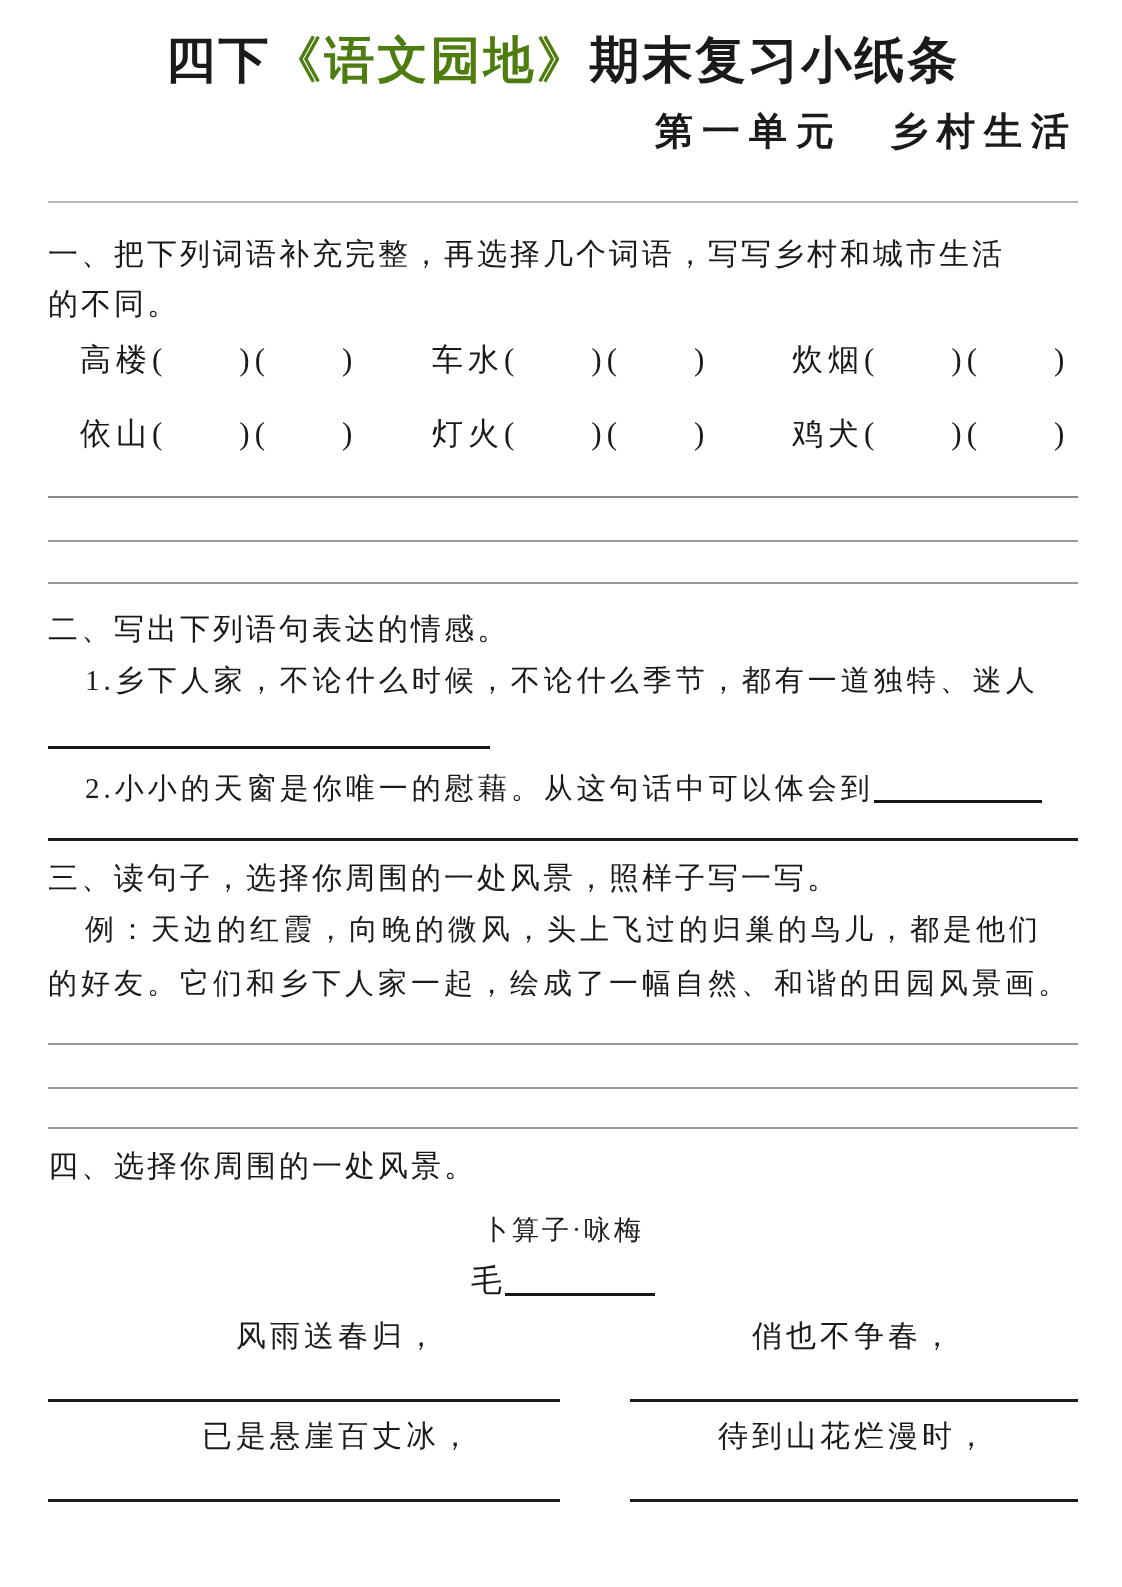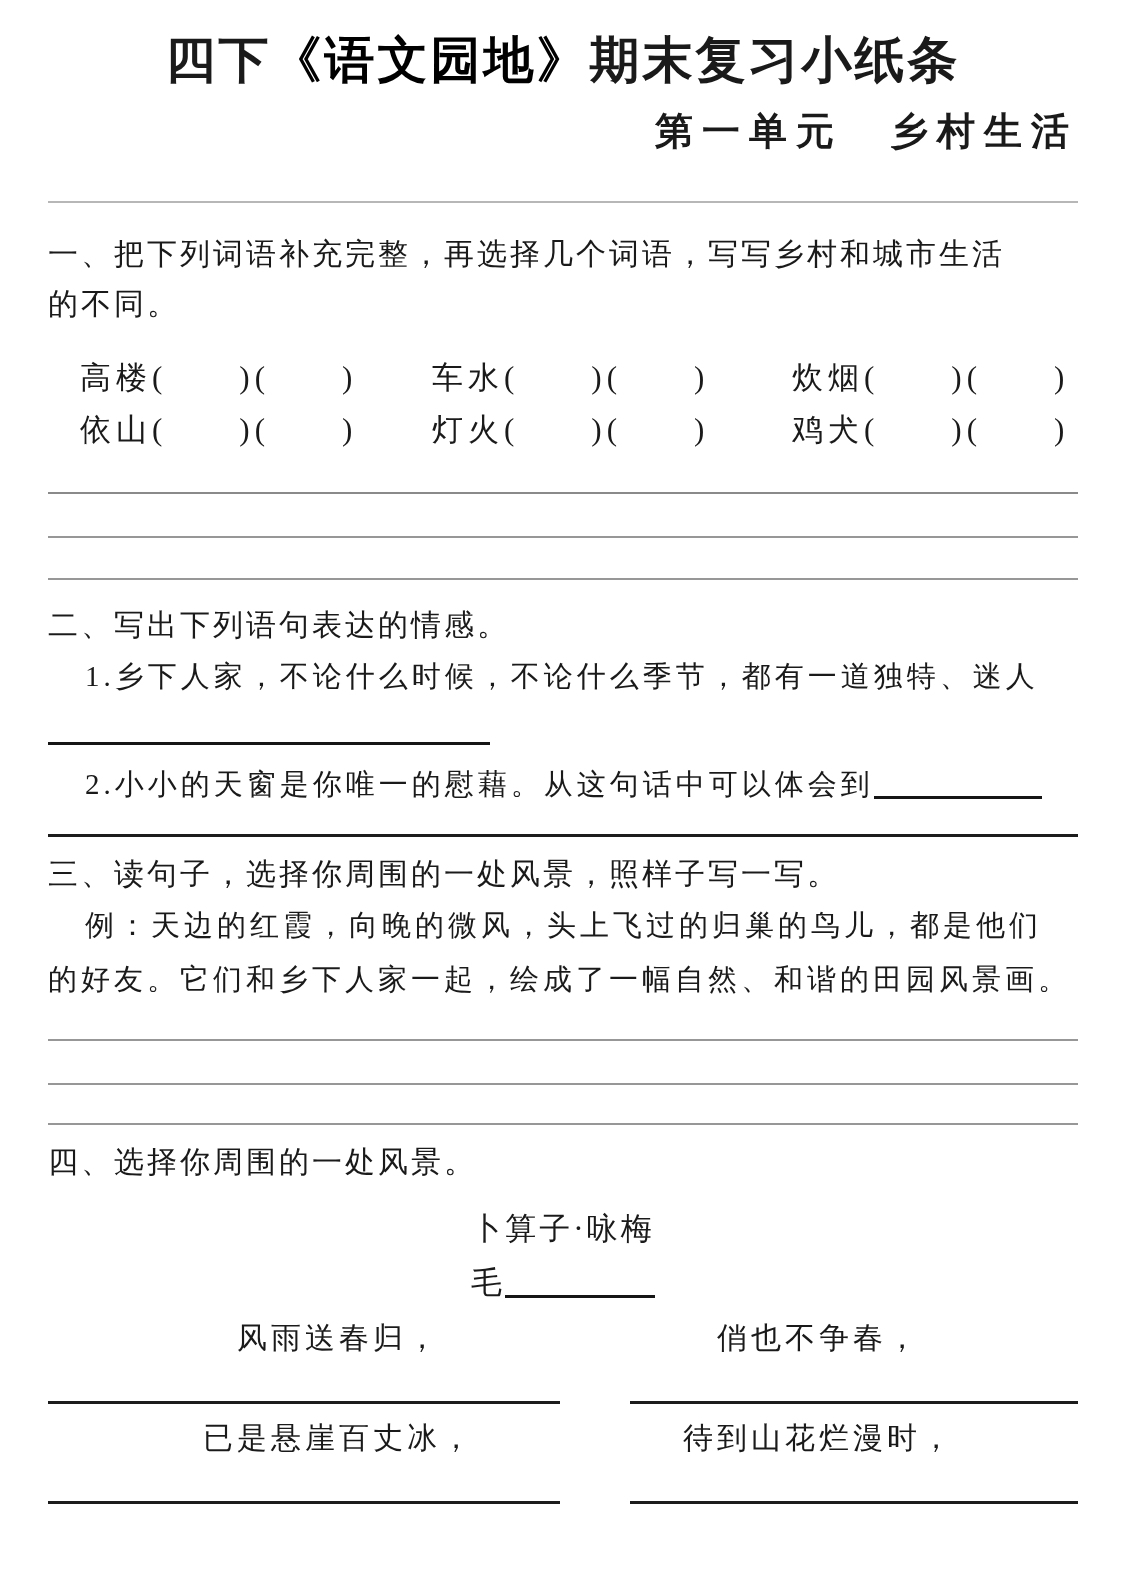--- a/index.html
+++ b/index.html
@@ -6,21 +6,21 @@
   .page{
     width:1122px;height:1587px;background:#ffffff;box-sizing:border-box;
     padding:0 44px 0 48px;position:relative;overflow:hidden;
     font-family:"Liberation Serif","DejaVu Serif",serif;color:#1a1a1a;
   }
   
   .title{
     padding-top:30px;text-align:center;font-size:50px;font-weight:700;
     letter-spacing:3px;line-height:1.2;white-space:nowrap;
   }
-  .title .red{color:#000000;margin-top:8px;}
+  .title .red{color:#4d7c0f;margin-top:8px;}
   .subtitle{
     margin-top:16px;text-align:right;font-size:38px;font-weight:700;
     letter-spacing:9px;
   }
   .top-divider{margin-top:44px;border-bottom:2px solid #b7b7b7;}
   
   .sec-heading{
     font-size:30px;font-weight:400;letter-spacing:3px;line-height:1.68;
   }
   .mt-s1{margin-top:26px;}
@@ -35,38 +35,38 @@
   .blank{
     display:inline-block;border-bottom:3px solid #161616;height:0.9em;
     vertical-align:-5px;
   }
   .blank-long{width:442px;}
   .blank-short{width:168px;}
   .blank-author{width:150px;}
   
   .word-grid{
     display:grid;grid-template-columns:352px 360px auto;
-    padding-left:32px;margin-top:24px;row-gap:4px;
+    padding-left:32px;margin-top:6px;row-gap:26px;
     font-size:31px;letter-spacing:5px;white-space:nowrap;
   }
   .word-grid div{line-height:1.55;}
   
   .ans{border-bottom:2px solid #979797;}
   .ans.dark{border-bottom-color:#8a8a8a;}
   .h38{height:38px;}
   .h42{height:42px;}
   .h40{height:40px;}
   .h32{height:32px;}
   .heavy-rule{height:22px;border-bottom:3px solid #1c1c1c;}
   
-  .poem-title{margin-top:20px;text-align:center;font-size:31px;letter-spacing:3px;}
+  .poem-title{margin-top:20px;text-align:center;font-size:27px;letter-spacing:3px;}
   .poem-author{margin-top:12px;text-align:center;font-size:31px;letter-spacing:3px;}
   .poem-row{
-    display:flex;justify-content:center;margin-top:14px;
-    font-size:30px;letter-spacing:4px;
+    display:flex;justify-content:flex-end;margin-top:14px;
+    font-size:30px;letter-spacing:4px;gap:36px;
   }
   .poem-cell{width:512px;text-align:center;white-space:nowrap;}
   .poem-cell.right{width:448px;}
   .poem-line-row{display:flex;justify-content:space-between;}
   .poem-line{width:512px;height:42px;border-bottom:3px solid #1c1c1c;}
   .poem-line.right{width:448px;}
 </style>
 </head>
 <body>
 

